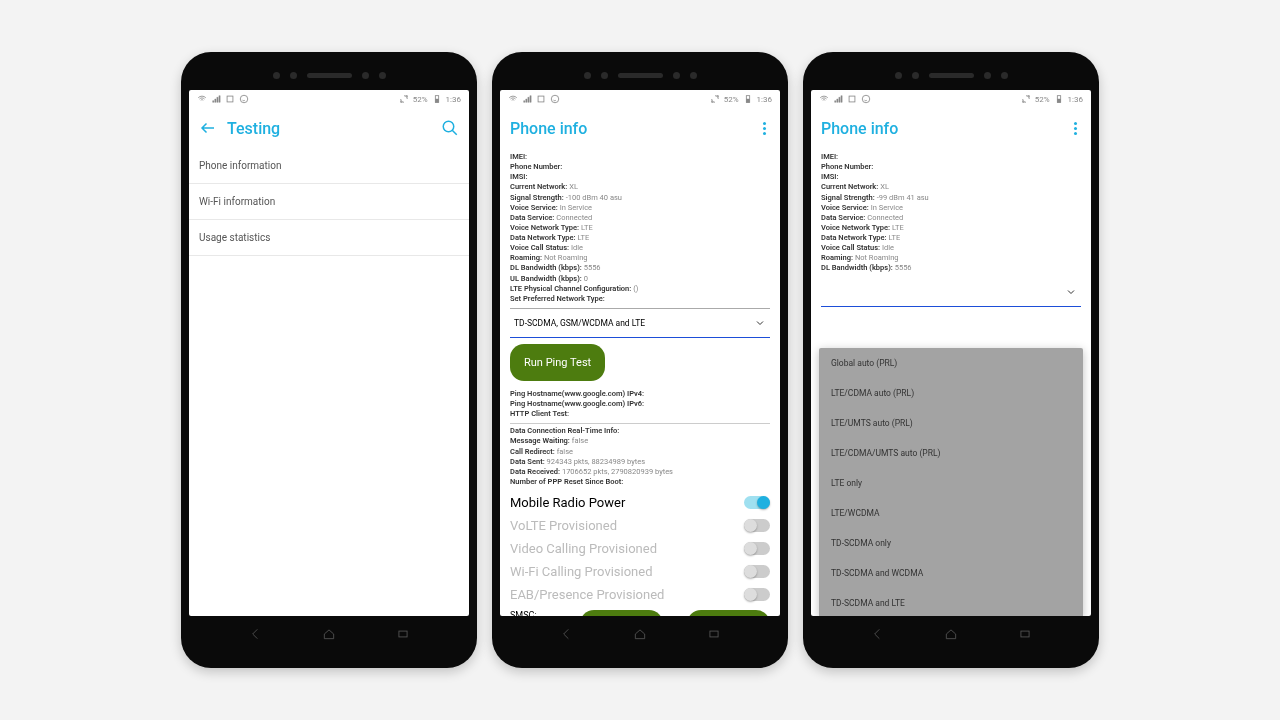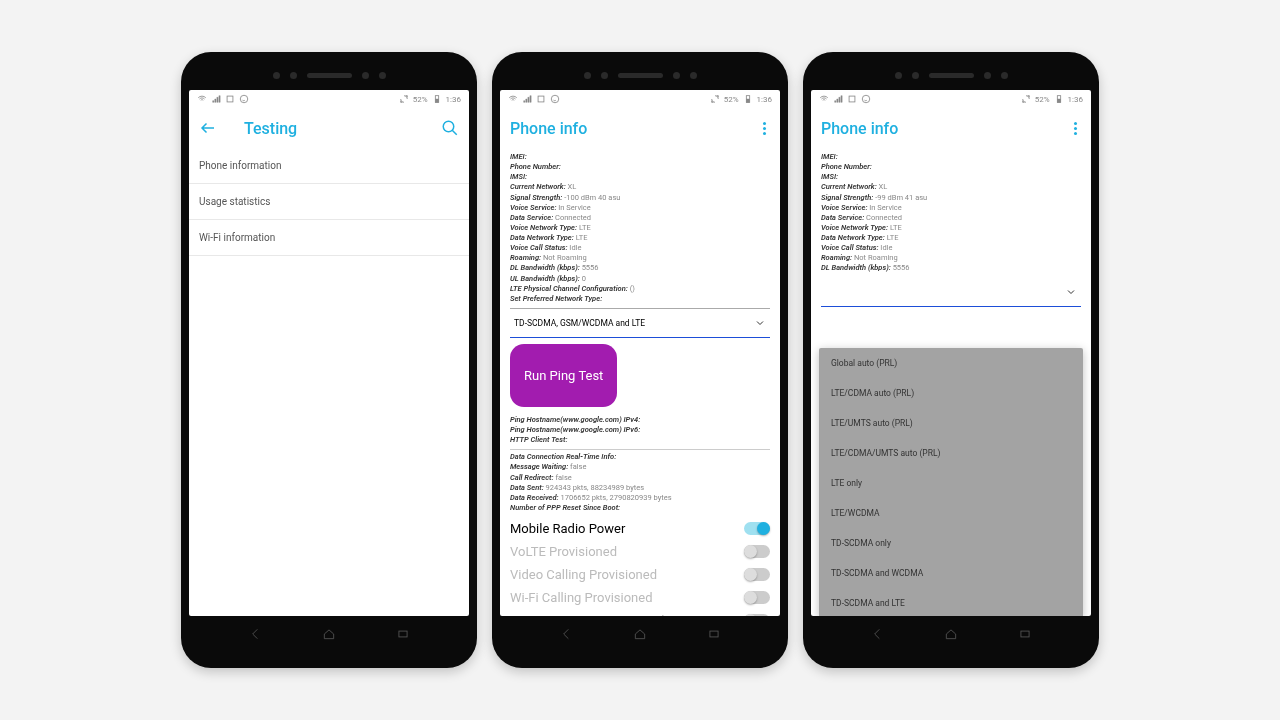--- a/index.html
+++ b/index.html
@@ -67,21 +67,21 @@
     color: #888;
   }
   .statusbar .left, .statusbar .right { display: flex; align-items: center; gap: 4px; }
   .sb-icon { width: 10px; height: 10px; fill: #888; stroke: #888; }
   
   .appbar {
     height: 40px;
     display: flex;
     align-items: center;
     padding: 0 10px;
-    gap: 27px;
+    gap: 10px;
   }
   .appbar-title {
     color: #1fb0e0;
     font-size: 16px;
     font-weight: 500;
     flex: 1;
   }
   .appbar-icon {
     width: 18px;
     height: 18px;
@@ -103,39 +103,39 @@
     font-size: 10px;
     color: #555;
   }
   
   .info-block {
     padding: 4px 10px;
     font-size: 7.5px;
     line-height: 1.35;
     color: #333;
   }
-  .info-line b { font-weight: 600; font-style: italic; }
+  .info-line b { font-weight: 600; }
   .muted { color: #888; text-align: center; }
   .dropdown-row {
     margin: 0 10px;
     display: flex;
     align-items: center;
     justify-content: space-between;
     padding: 8px 4px;
     border-top: 1px solid #aaa;
     border-bottom: 1px solid #1d4ed8;
     font-size: 8.5px;
   }
   .chev { width: 12px; height: 12px; stroke: #333; fill: none; stroke-width: 2; }
   .btn {
-    background: #a21caf;
+    background: #4d7c0f;
     color: #fff;
     border-radius: 14px;
-    font-size: 13px;
-    padding: 24px 14px;
+    font-size: 11px;
+    padding: 12px 14px;
     display: inline-block;
     text-align: center;
   }
   .btn-row { padding: 6px 10px; }
   .underline-block {
     margin: 2px 10px 0 10px;
     padding: 2px 0 4px 0;
     border-bottom: 1px solid #ccc;
   }
   .toggle-row {
@@ -227,22 +227,22 @@
         <svg class="appbar-icon" viewBox="0 0 24 24">
             <path d="M20 12H4M10 6l-6 6 6 6"></path>
           </svg>
         <span class="appbar-title">Testing</span>
         <svg class="appbar-icon" viewBox="0 0 24 24">
             <circle cx="10" cy="10" r="7"></circle>
             <path d="M21 21l-6-6"></path>
           </svg>
       </div>
       <div class="list-item">Phone information</div>
+      <div class="list-item">Wi-Fi information</div>
       <div class="list-item">Usage statistics</div>
-      <div class="list-item">Wi-Fi information</div>
     </div>
     <div class="navbar">
       <svg class="nav-glyph" viewBox="0 0 24 24">
           <path d="M16 4L8 12l8 8"></path>
         </svg>
       <svg class="nav-glyph" viewBox="0 0 24 24">
           <path d="M4 12l8-7 8 7v8H4z"></path>
         </svg>
       <svg class="nav-glyph" viewBox="0 0 24 24">
           <rect x="5" y="7" width="14" height="10"></rect>

